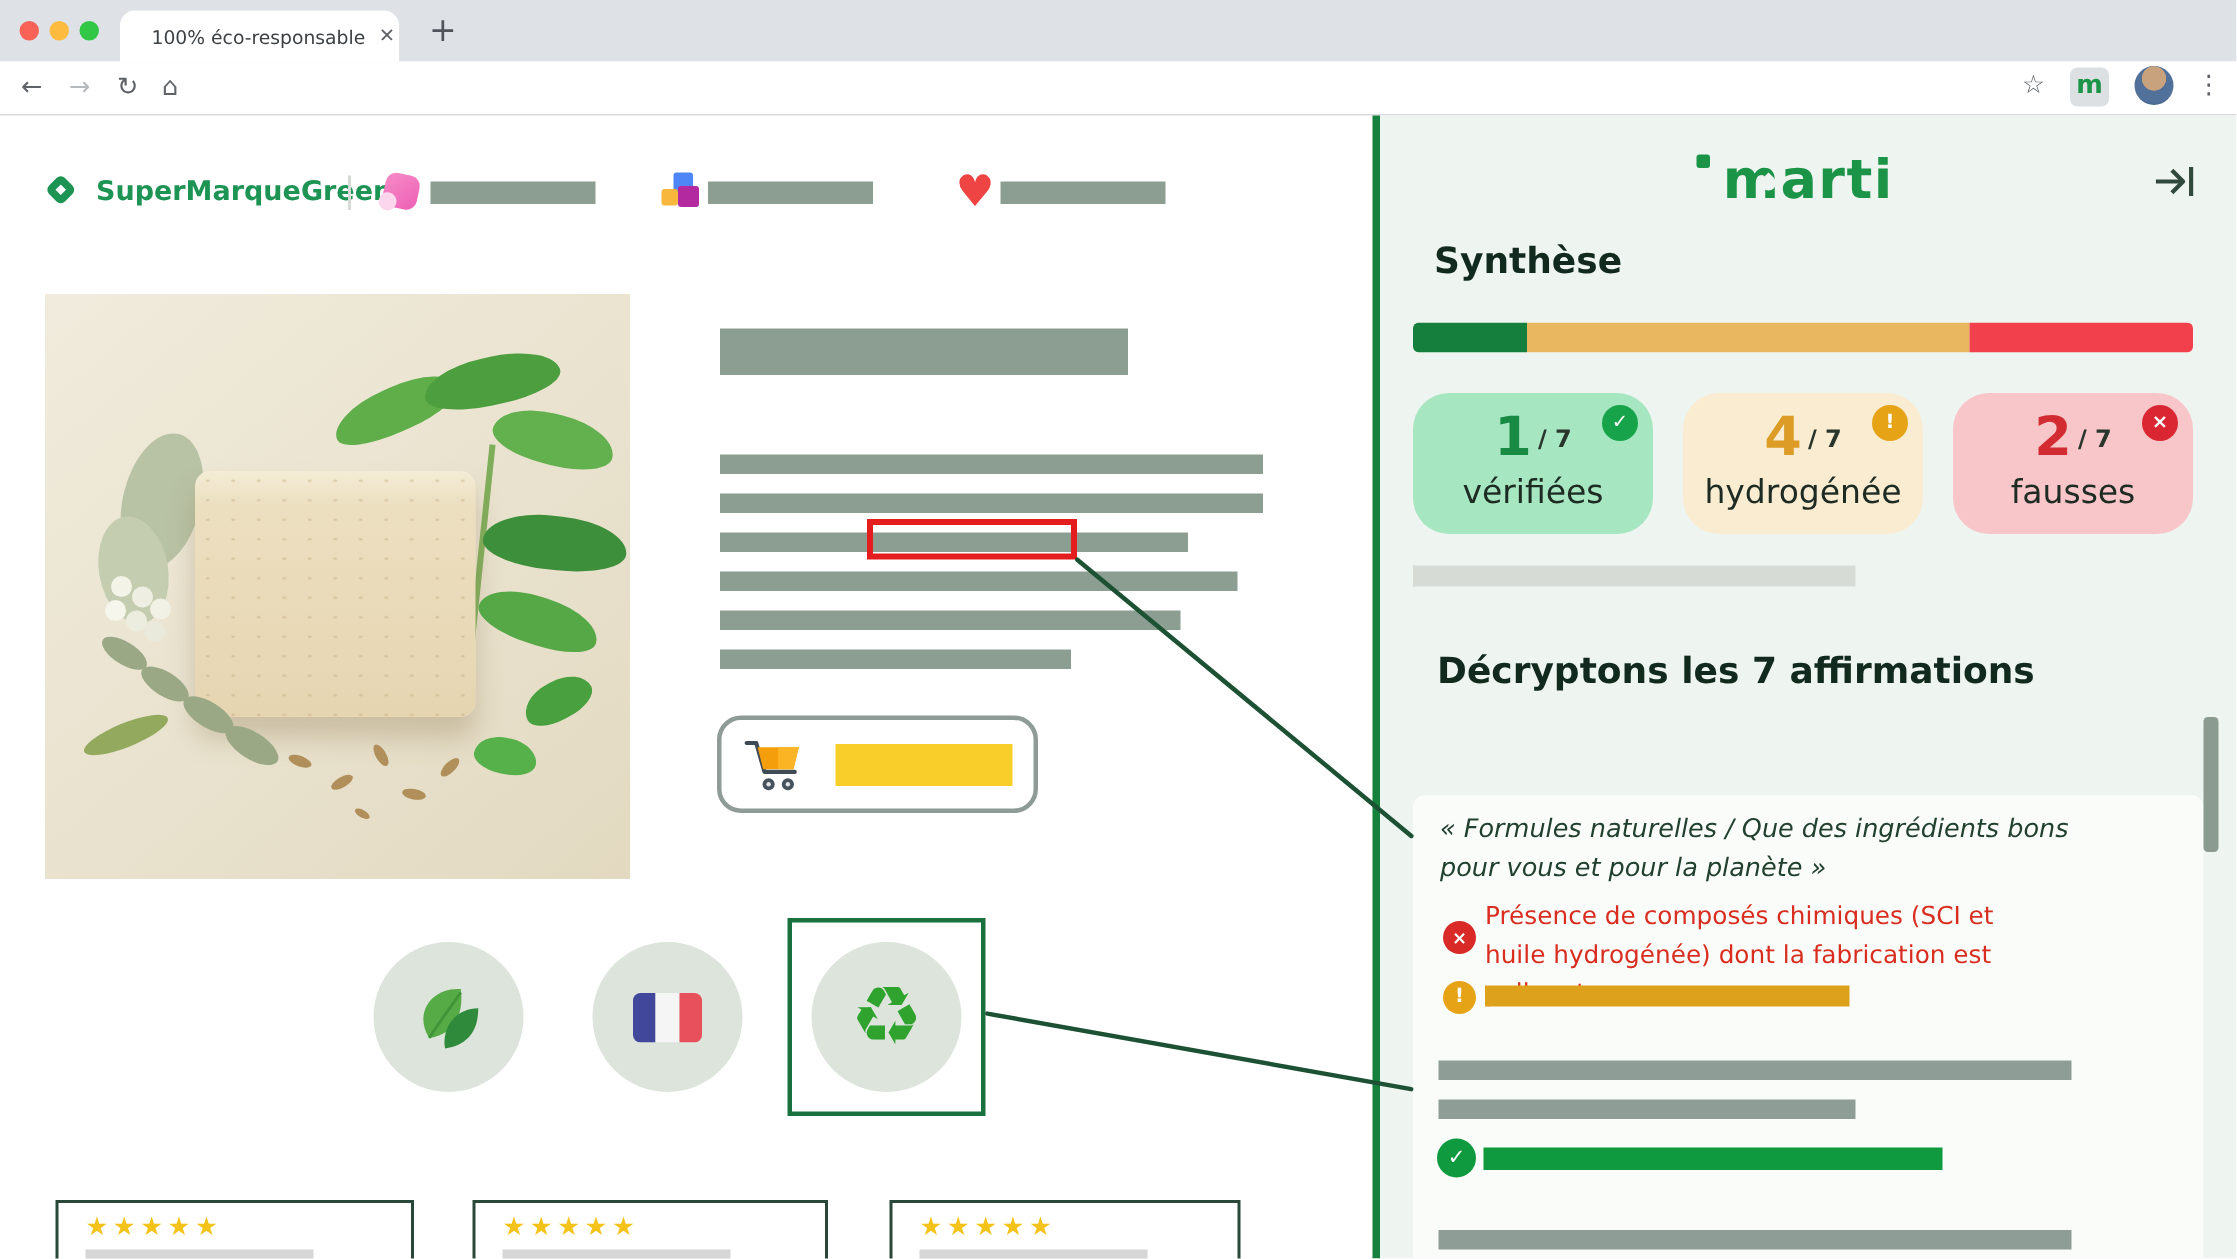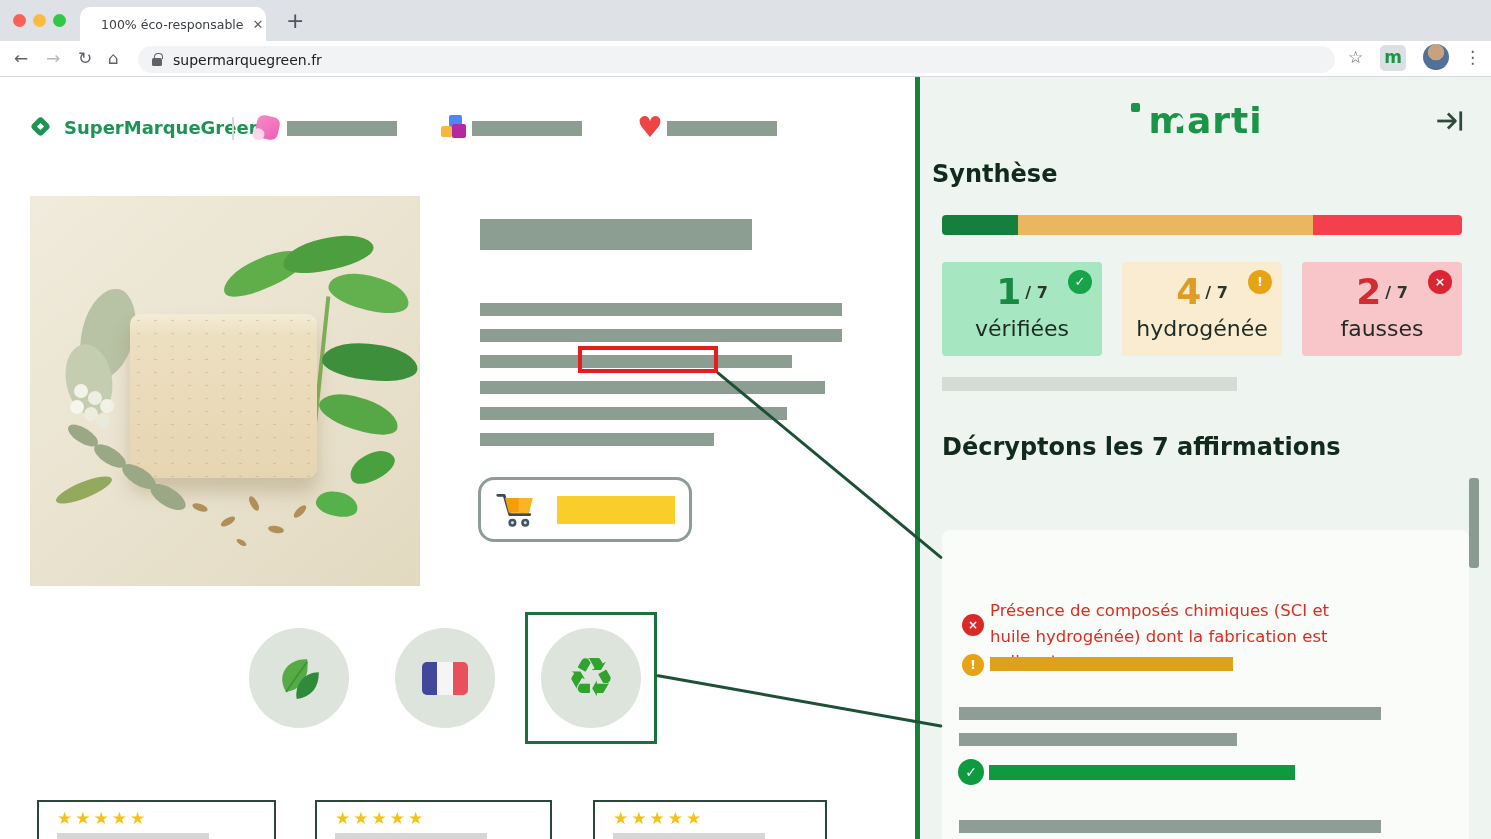--- a/index.html
+++ b/index.html
@@ -123,38 +123,38 @@
            border-left:5px solid #15813d; }
   .marti { left:0; top:23px; width:100%; text-align:center; }
   .marti-wrap { position:relative; display:inline-block; font-size:36px; font-weight:bold;
                 color:#1b9447; letter-spacing:1px; }
   .logo-dot { position:absolute; left:-13px; top:3px; width:9px; height:9px;
               background:#1b9447; border-radius:2px; }
   .m-drop { position:absolute; left:30px; top:17px; width:10px; height:10px; background:#eef4f0;
             border-radius:0 55% 55% 55%; transform:rotate(45deg); }
   .collapse { top:28px; right:26px; }
   .panel h2 { font-size:24px; font-weight:bold; color:#112a1d; }
-  .syn-title { left:12px; top:83px; }
+  .syn-title { left:36px; top:83px; }
   .progress { left:22px; top:138px; width:520px; height:20px; border-radius:4px; overflow:hidden;
               display:flex; }
   .seg-g { width:14.6%; background:#15803d; }
   .seg-a { width:56.7%; background:#eab761; }
   .seg-r { width:28.7%; background:#f2404d; }
   .stats { left:22px; top:185px; width:520px; height:94px; display:flex; gap:20px; }
-  .stat { flex:1; border-radius:4px; position:relative; text-align:center; padding-top:12px; }
+  .stat { flex:1; border-radius:24px; position:relative; text-align:center; padding-top:12px; }
   .stat.green { background:#a6e7c1; } .stat.amber { background:#f9ecd1; } .stat.red { background:#f8c5c9; }
   .stat-num { font-size:36px; font-weight:bold; line-height:1; vertical-align:middle; }
   .stat.green .stat-num { color:#178a43; } .stat.amber .stat-num { color:#dc9c25; } .stat.red .stat-num { color:#d22b32; }
   .stat-den { font-size:16px; font-weight:bold; color:#2a352c; margin-left:4px; vertical-align:middle; }
   .stat-label { font-size:22px; color:#1d2b23; margin-top:6px; }
   .stat-badge { position:absolute; top:8px; right:10px; width:24px; height:24px; border-radius:50%;
                 color:#fff; font-size:13px; font-weight:bold; line-height:24px; text-align:center; }
   .bdg-green { background:#17a34a; } .bdg-amber { background:#e6a315; } .bdg-red { background:#d92632; }
   .p-gray-light { left:22px; top:300px; width:295px; height:14px; background:#d6dbd6; }
-  .claims-title { left:22px; top:356px;text-align:center; }
+  .claims-title { left:38px; top:356px;text-align:center; }
   .section-row { left:24px; top:413px; display:flex; align-items:center; gap:14px; }
   .section-label { font-size:21px; font-weight:bold; color:#1c3a2d; }
   .claim-card { left:22px; top:453px; width:527px; height:309px; background:#fafcfa;
                 border-radius:8px 8px 0 0; }
   .quote { position:absolute; left:18px; top:10px; width:460px; font-style:italic; font-size:17px;
            color:#21402e; line-height:1.55; }
   .ic-circle { position:absolute; border-radius:50%; color:#fff; text-align:center; font-weight:bold; }
   .ic-x { left:20px; top:84px; width:22px; height:22px; background:#da2a28; font-size:12px; line-height:22px; }
   .false-claim { position:absolute; left:48px; top:68px; width:372px; font-size:16.5px;
                  color:#d92d20; line-height:1.55; }
@@ -187,24 +187,20 @@
       <span class="tab-close">✕</span>
     </div>
     <span class="abs newtab">+</span>
   </div>
 
   <div class="abs toolbar">
     <span class="abs nav-ic" style="left:14px">←</span>
     <span class="abs nav-ic" style="left:46px;color:#b6b9bd">→</span>
     <span class="abs nav-ic" style="left:78px">↻</span>
     <span class="abs nav-ic" style="left:108px">⌂</span>
-    <div class="abs urlbar">
-      <span class="lock"></span>
-      <span class="url-text">supermarquegreen.fr</span>
-    </div>
     <span class="abs star-ic">☆</span>
     <div class="abs ext-badge">m</div>
     <div class="abs avatar"></div>
     <span class="abs kebab">⋮</span>
   </div>
 
   <div class="abs logo-diamond"></div>
   <span class="abs brand">SuperMarqueGreen</span>
   <div class="abs hdr-divider"></div>
 
@@ -338,20 +334,21 @@
         <div class="stat-badge bdg-red">×</div>
       </div>
     </div>
 
     <div class="abs p-gray-light"></div>
 
     <h2 class="abs claims-title">Décryptons les 7 affirmations</h2>
 
 
     <div class="abs claim-card">
+      <div class="quote">« Formules naturelles / Que des ingrédients bons pour vous et pour la planète »</div>
       <div class="ic-circle ic-x">×</div>
       <div class="false-claim">Présence de composés chimiques (SCI et huile hydrogénée) dont la fabrication est polluante ;</div>
       <div class="ic-circle ic-excl">!</div>
       <div class="amber-bar"></div>
       <div class="gbar gb1"></div>
       <div class="gbar gb2"></div>
       <div class="ic-circle ic-check">✓</div>
       <div class="green-bar"></div>
       <div class="gbar gb3"></div>
     </div>

